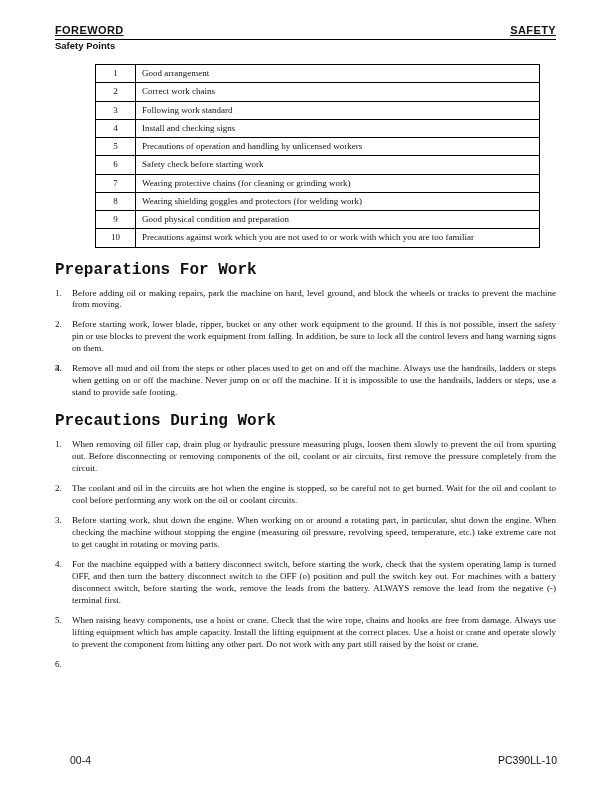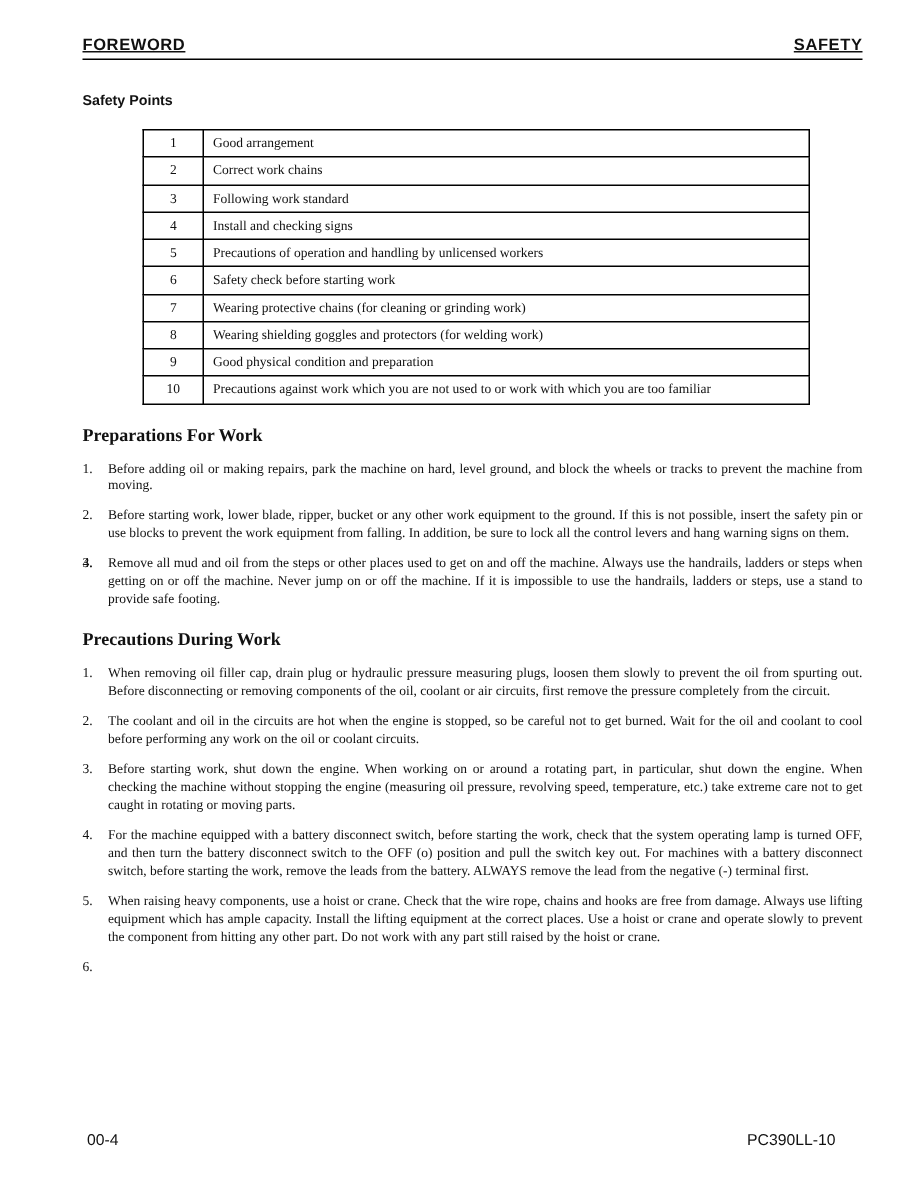--- a/index.html
+++ b/index.html
@@ -7,21 +7,21 @@
     padding: 0;
     background: #ffffff;
   }
   .page {
     position: relative;
     width: 612px;
     height: 792px;
     margin: 0 auto;
     background: #ffffff;
     box-sizing: border-box;
-    padding: 24px 37px 0 55px;
+    padding: 24px 56px 0 55px;
     font-family: "Liberation Serif", serif;
     color: #111111;
     overflow: hidden;
   }
   .header {
     display: flex;
     justify-content: space-between;
     align-items: flex-end;
     border-bottom: 1.6px solid #000;
     padding-bottom: 3px;
@@ -30,42 +30,41 @@
     font-size: 11px;
     letter-spacing: 0.4px;
   }
   .header .hword {
     text-decoration: underline;
   }
   .sp-title {
     font-family: "Liberation Sans", sans-serif;
     font-weight: bold;
     font-size: 9.5px;
-    margin-top: 22px;
   }
   .safety-table {
     border-collapse: collapse;
     margin: 13px 0 0 40px;
     width: 445px;
     table-layout: fixed;
   }
   .safety-table td {
     border: 1px solid #000;
     font-size: 9px;
     line-height: 1.25;
     padding: 3px 6px;
   }
   .safety-table td.num-cell {
     width: 27px;
     text-align: center;
   }
   .section-title {
-    font-family: Liberation Serif, serif;
+    font-family: Liberation Mono, monospace;
     font-weight: bold;
-    font-size: 12px;
+    font-size: 16px;
     margin: 13px 0 9px 0;
   }
   .num-list {
     margin: 0;
     padding: 0;
   }
   .num-item {
     position: relative;
     padding-left: 17px;
     font-size: 9px;
@@ -73,21 +72,21 @@
     text-align: justify;
     margin-bottom: 8px;
   }
   .num-item .li-num {
     position: absolute;
     left: 0;
     top: 0;
   }
   .footer {
     position: absolute;
-    left: 58px;
+    left: 70px;
     right: 55px;
     bottom: 26px;
     display: flex;
     justify-content: space-between;
     font-family: "Liberation Sans", sans-serif;
     font-size: 10.5px;
   }
 </style>
 </head>
 <body>

